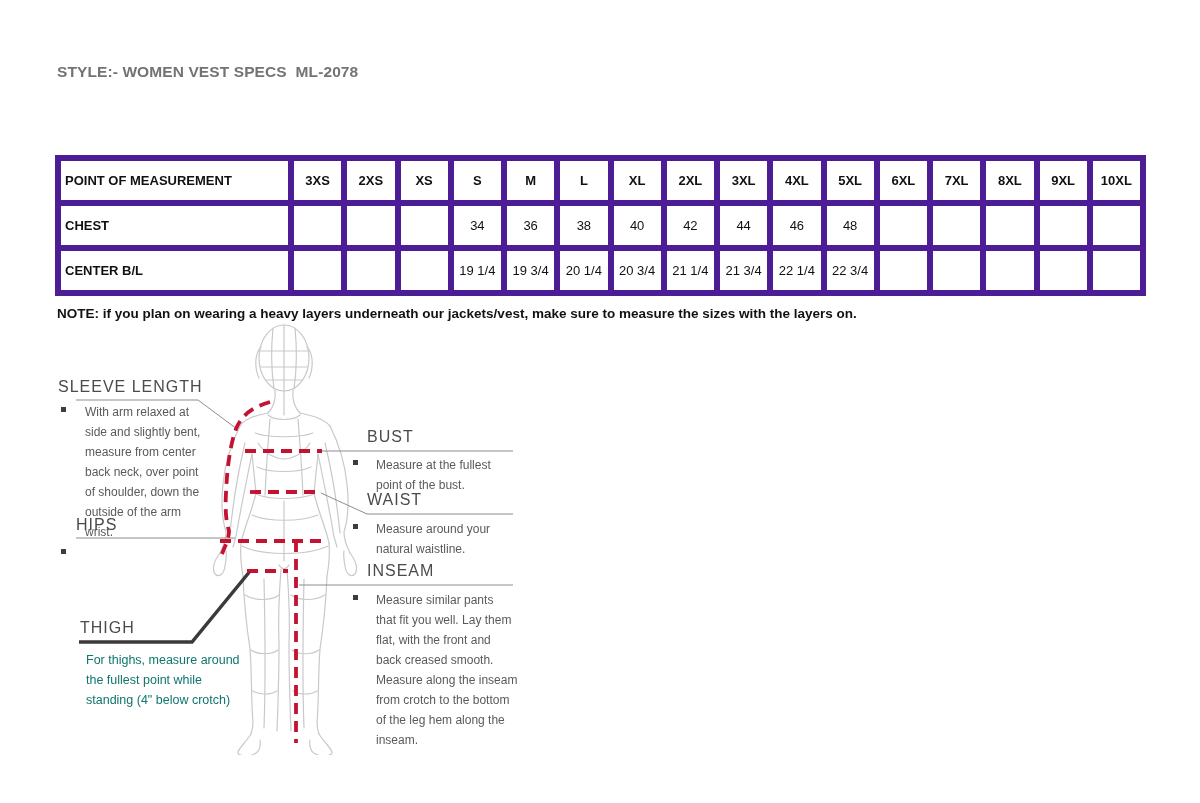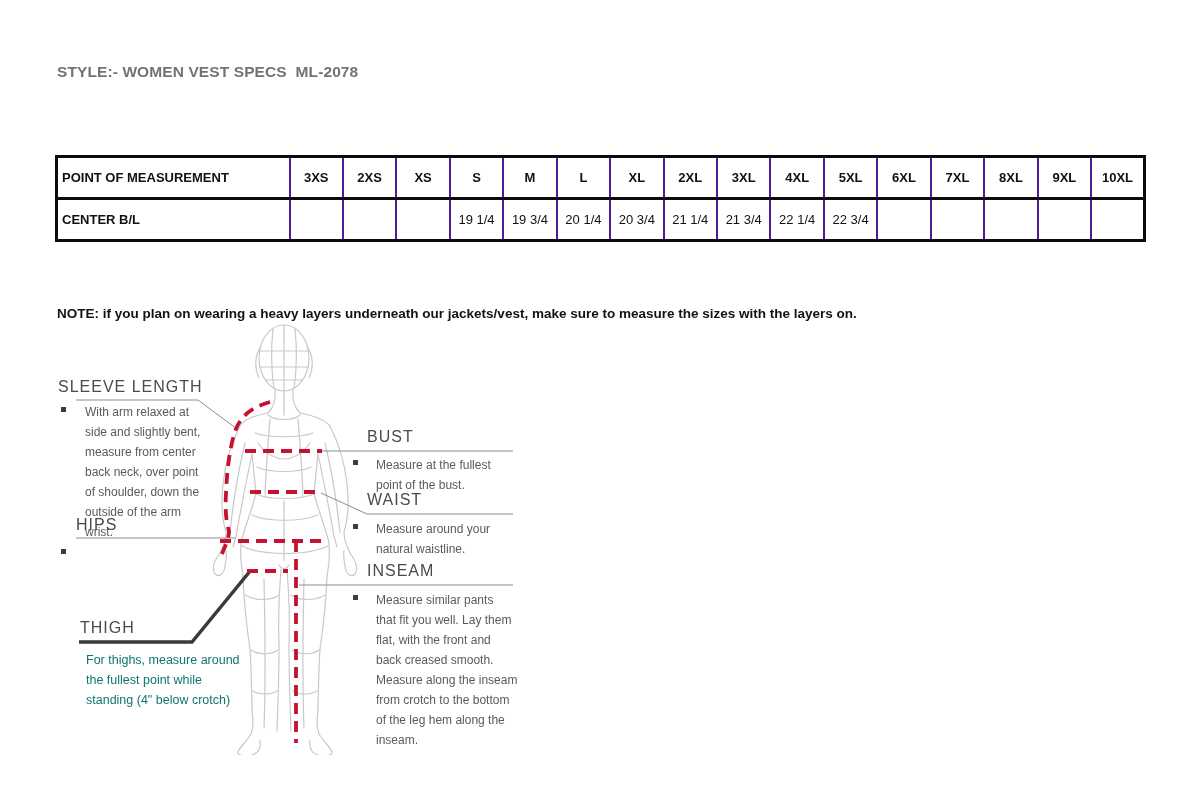--- a/index.html
+++ b/index.html
@@ -18,21 +18,21 @@
     position:absolute;left:57px;top:63px;font-weight:bold;font-size:15.5px;
     color:#737373;white-space:pre;letter-spacing:.1px;
   }
   
   .spec-table{
     position:absolute;left:55px;top:155px;width:1091px;
     border-collapse:collapse;table-layout:fixed;
     border:3px solid #0c0c0c;
   }
   .spec-table th,.spec-table td{
-    border:2px solid #4c1d95;font-size:13px;padding:12px 3px;
+    border:6px solid #4c1d95;font-size:13px;padding:12px 3px;
     overflow:hidden;white-space:nowrap;vertical-align:middle;
   }
   .spec-table th{height:26px;font-weight:bold;text-align:center;border-bottom:3px solid #0c0c0c;}
   .spec-table th.poml{text-align:left;padding-left:4px;}
   .spec-table td{height:32px;text-align:center;font-weight:normal;}
   .spec-table tr.r2 td{height:34px;}
   .spec-table td.label{font-weight:bold;text-align:left;padding-left:4px;}
   .note{
     position:absolute;left:57px;top:270px;font-weight:bold;font-size:13.5px;
     color:#121212;white-space:pre;margin-top:36px;
@@ -93,20 +93,39 @@
     <th>XL</th>
     <th>2XL</th>
     <th>3XL</th>
     <th>4XL</th>
     <th>5XL</th>
     <th>6XL</th>
     <th>7XL</th>
     <th>8XL</th>
     <th>9XL</th>
     <th>10XL</th>
+  </tr>
+  <tr class="r1">
+    <td class="label">CHEST</td>
+    <td></td>
+    <td></td>
+    <td></td>
+    <td>34</td>
+    <td>36</td>
+    <td>38</td>
+    <td>40</td>
+    <td>42</td>
+    <td>44</td>
+    <td>46</td>
+    <td>48</td>
+    <td></td>
+    <td></td>
+    <td></td>
+    <td></td>
+    <td></td>
   </tr>
   <tr class="r2">
     <td class="label">CENTER B/L</td>
     <td></td>
     <td></td>
     <td></td>
     <td>19 1/4</td>
     <td>19 3/4</td>
     <td>20 1/4</td>
     <td>20 3/4</td>

